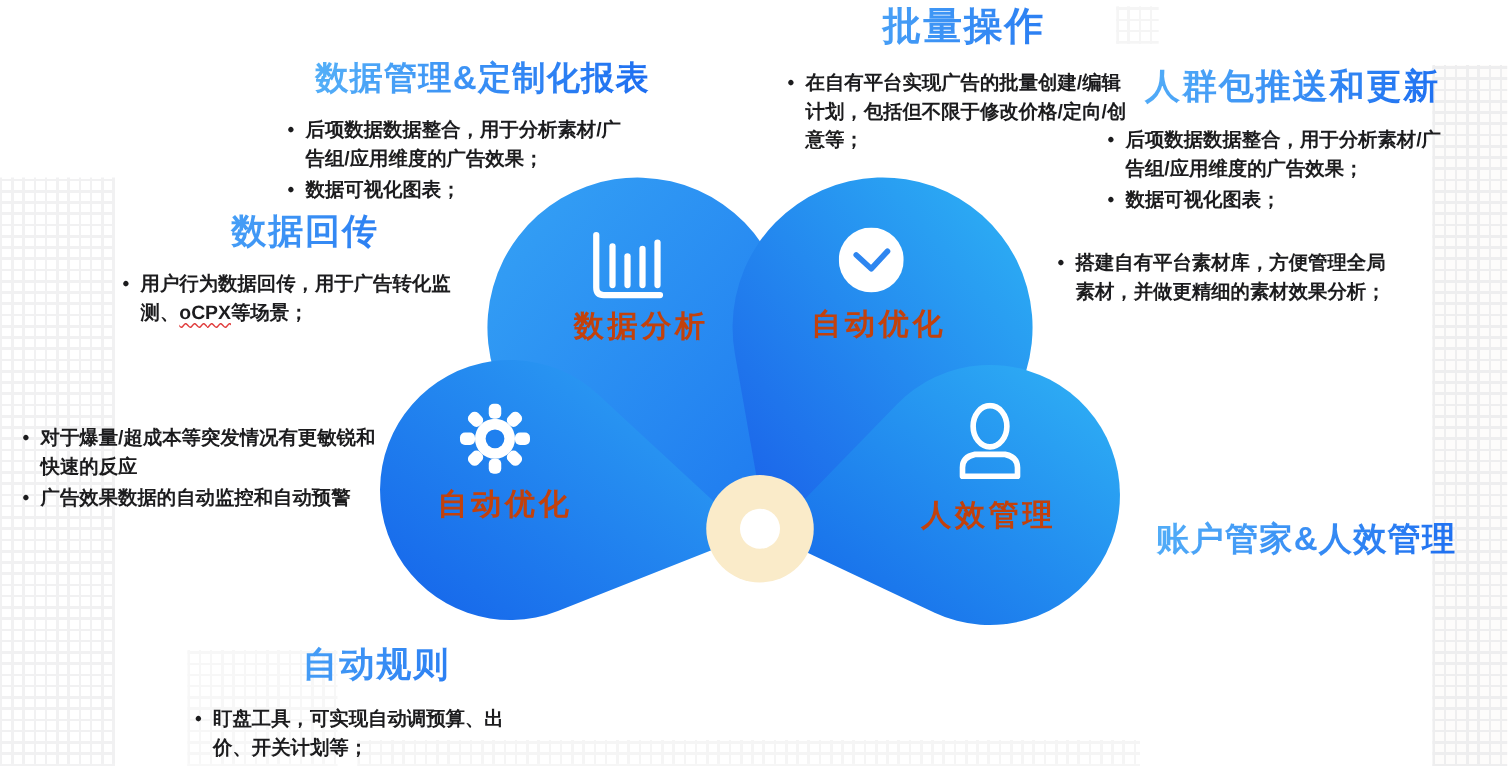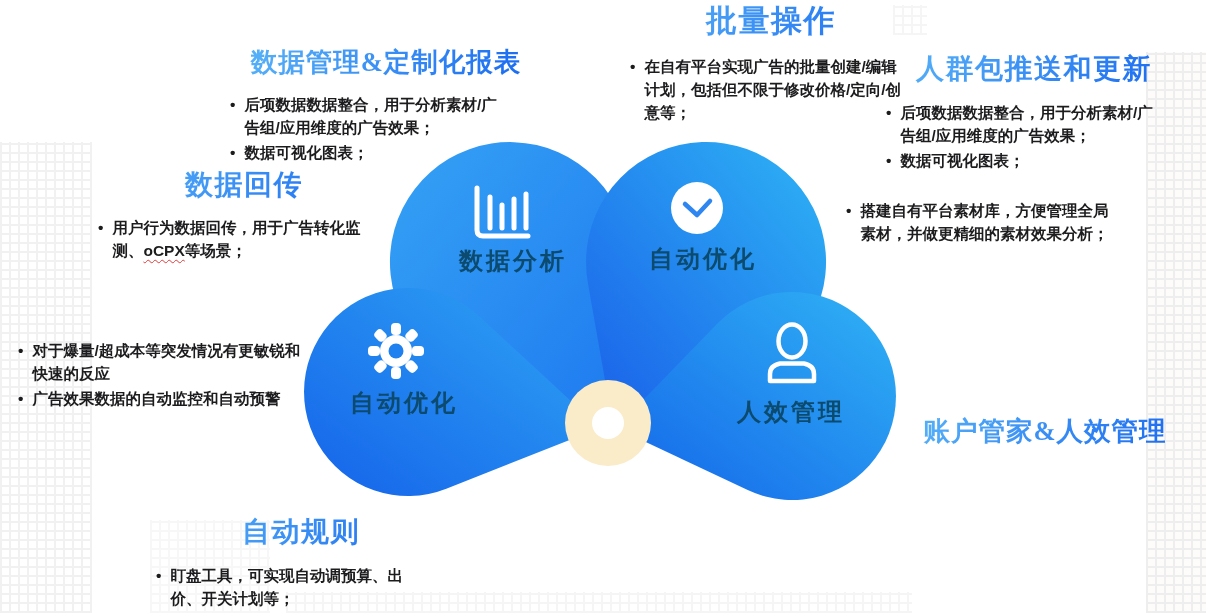--- a/index.html
+++ b/index.html
@@ -22,21 +22,21 @@
   #wm-topright-mark { left:893px; top:5px; width:34px; height:30px; opacity:.05; }
   #wm-bottomleft { left:150px; top:520px; width:120px; height:93px; opacity:.04; }
 
   
   .sec { position:absolute; }
   .sec h2 {
     margin:0; text-align:center; font-weight:bold;
     font-size:28px; letter-spacing:1.5px; white-space:nowrap;
     color:#2b87f3;
     background:linear-gradient(112deg,#55b0f8 8%,#1c6df1 92%);
-    -webkit-background-clip:text; background-clip:text;font-family:Liberation Serif, serif;
+    -webkit-background-clip:text; background-clip:text;
     -webkit-text-fill-color:transparent;
   }
   .sec ul { list-style:none; margin:0; padding:0; }
   .sec li {
     display:flex; font-size:15.5px; line-height:23px;
     color:#1c1c1e; font-weight:600; margin-bottom:2px;
   }
   .sec li::before { content:"\2022"; flex:0 0 auto; margin-right:9px; }
 
   #sec-data-mgmt { left:228px; top:44px;  width:316px; }
@@ -66,21 +66,21 @@
     text-decoration-color:#e03c3c;
     text-decoration-thickness:1px;
     text-underline-offset:3px;
   }
 
   
   #flower-svg { position:absolute; left:0; top:0; pointer-events:none; }
 
   .petal-label {
     position:absolute; transform:translate(-50%,-50%);
-    color:#0c4a6e; font-size:24px; font-weight:bold;
+    color:#c2410c; font-size:24px; font-weight:bold;
     letter-spacing:3px; white-space:nowrap;
   }
   #label-p1 { left:513px; top:261px; }
   #label-p2 { left:703px; top:259px; }
   #label-p3 { left:404px; top:403px; }
   #label-p4 { left:791px; top:412px; }
 
   .petal-icon { position:absolute; }
   #icon-p1 { left:470px; top:184px; }
   #icon-p2 { left:671px; top:182px; }

